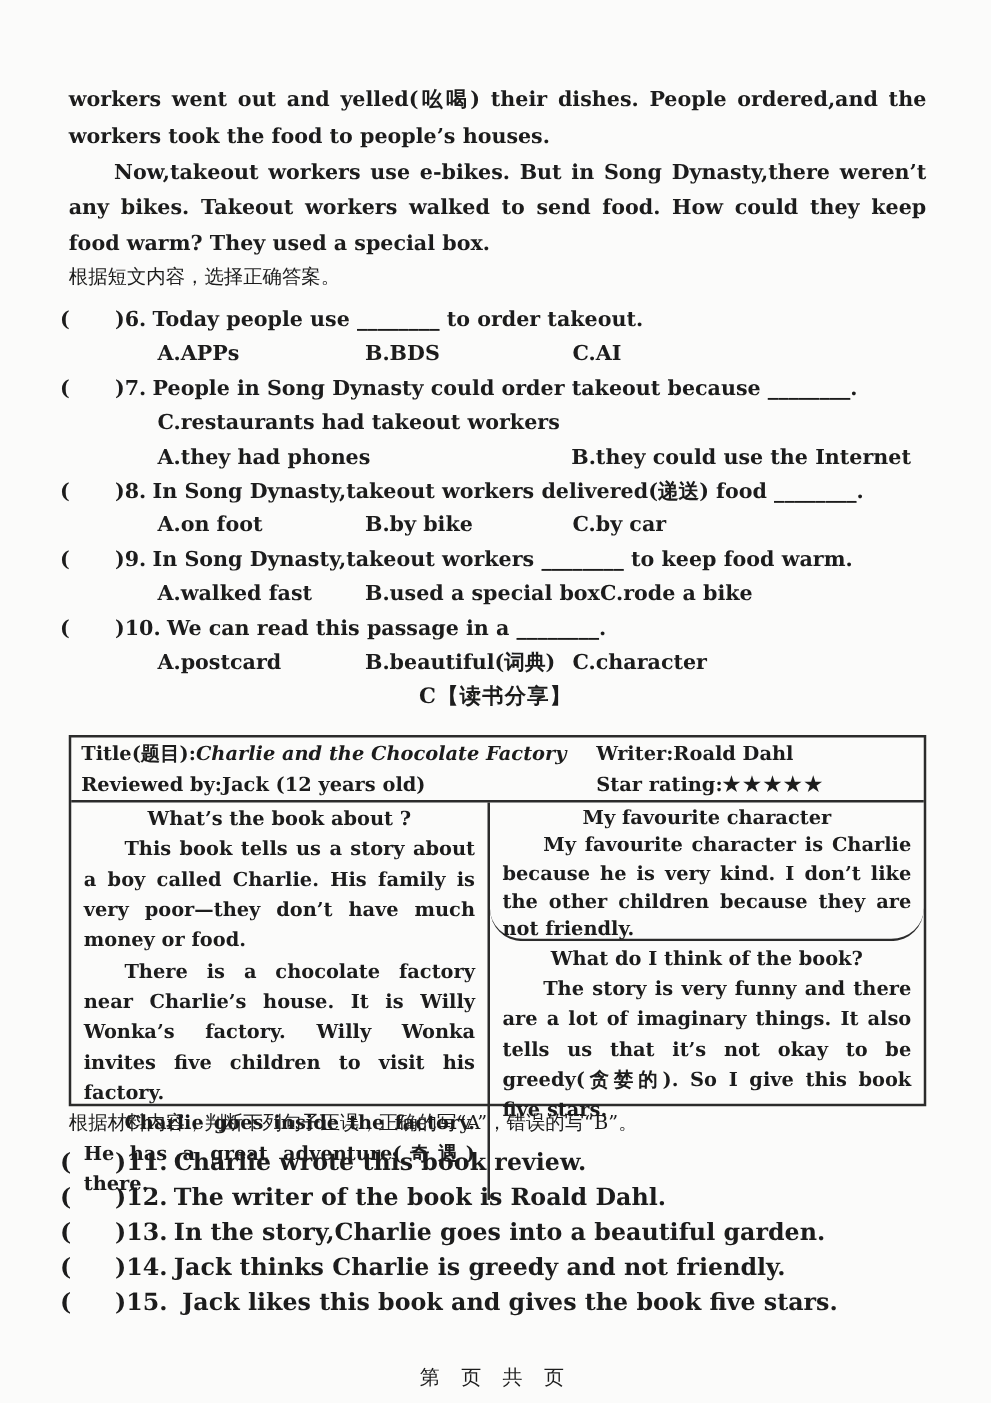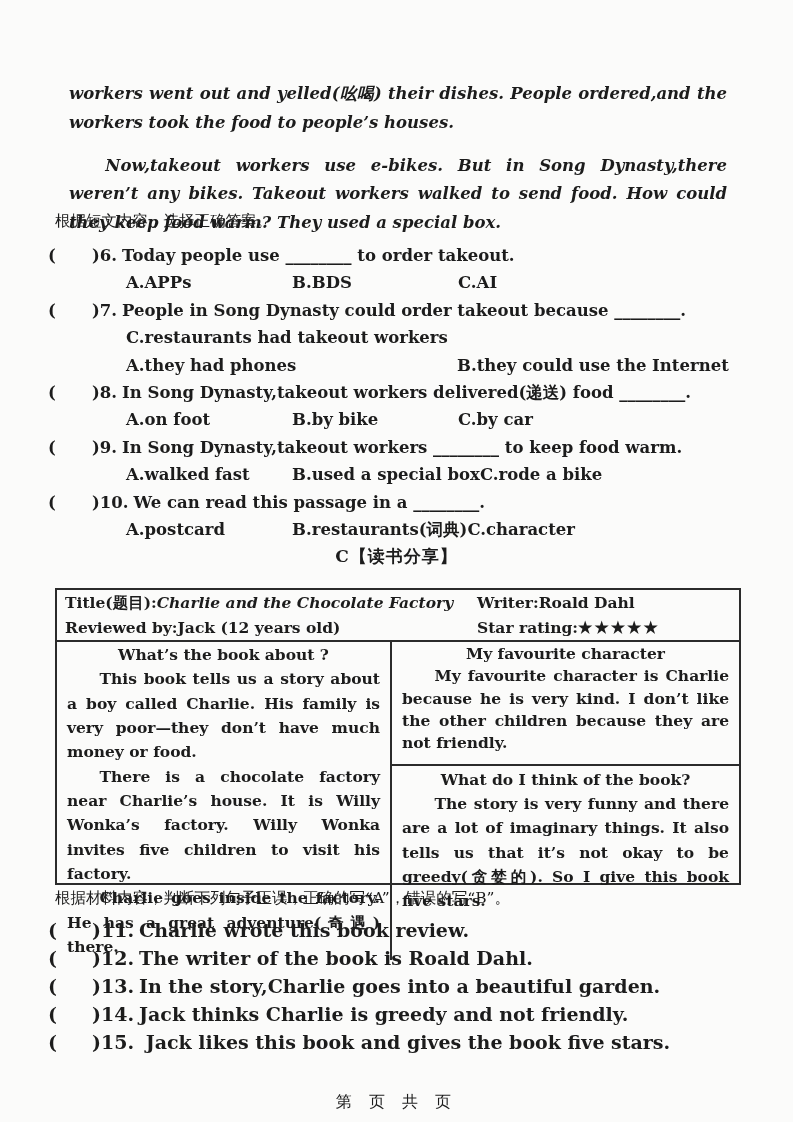--- a/index.html
+++ b/index.html
@@ -10,21 +10,21 @@
     font-family:"DejaVu Serif","Liberation Serif",serif;
     font-weight:700;
     position:relative;
     overflow:hidden;
   }
   .page{position:absolute;inset:0;}
 
   
   .passage{position:absolute;top:66px;left:55px;width:686px;
     font-size:16.5px;line-height:28.8px;text-align:justify;}
-  .passage p{margin:14px;font-style:italic;}
+  .passage p{margin:0;}
   .passage .p-indent{text-indent:2.2em;}
 
   .cn-text{font-weight:400;font-size:15.5px;}
   .mc-instruction{position:absolute;top:211px;left:55px;}
 
   
   .mcq{position:absolute;top:242px;left:48px;width:715px;
     font-size:16.5px;line-height:27.4px;}
   .q-line,.opt-line{white-space:nowrap;}
   .q-paren{display:inline-block;width:44px;}
@@ -46,22 +46,22 @@
     padding:2px 0 2px 8px;box-sizing:border-box;border-radius:23px;}
   .rt-header .hl{width:412px;line-height:25px;}
   .rt-header .hr{flex:1;line-height:25px;}
   .rt-header div p{margin:0;}
   .book-title{font-style:italic;}
   .stars{letter-spacing:2px;font-size:16px;}
   .rt-body{flex:1;display:flex;border-top:2px solid #2b2b2b;box-sizing:border-box;}
   .rt-left{width:335px;border-right:2px solid #2b2b2b;box-sizing:border-box;
     padding:1px 10px;line-height:24.35px;}
   .rt-right{flex:1;display:flex;flex-direction:column;box-sizing:border-box;}
-  .rt-right-top{height:124px;border-bottom:2px solid #2b2b2b;box-sizing:border-box;
-    padding:1px 10px;line-height:22.3px;}
+  .rt-right-top{height:111px;border-bottom:2px solid #2b2b2b;box-sizing:border-box;
+    padding:1px 10px;line-height:22.3px;border-radius:26px;}
   .rt-right-bottom{flex:1;padding:2px 10px;line-height:24.2px;}
   .cell-heading{text-align:center;margin:0;}
   .cell-p{margin:0;text-indent:2.1em;text-align:justify;}
 
   
   .tf-instruction{position:absolute;top:888px;left:55px;}
   .tf-items{position:absolute;top:916px;left:48px;width:715px;
     font-size:19px;line-height:28px;}
 
   
@@ -111,21 +111,21 @@
       <span class="q-paren">(</span><span class="q-label">)9.</span><span class="q-text">In Song Dynasty,takeout workers ________ to keep food warm.</span>
     </div>
     <div class="opt-line">
       <span class="opt c1">A.walked fast</span><span class="opt c2">B.used a special box</span><span class="opt">C.rode a bike</span>
     </div>
 
     <div class="q-line">
       <span class="q-paren">(</span><span class="q-label">)10.</span><span class="q-text">We can read this passage in a ________.</span>
     </div>
     <div class="opt-line">
-      <span class="opt c1">A.postcard</span><span class="opt c2">B.restaurants(词典)</span><span class="opt">C.character</span>
+      <span class="opt c1">A.postcard</span><span class="opt c2">B.beautiful(词典)</span><span class="opt">C.character</span>
     </div>
 
   </section>
 
   <div class="section-heading">C【读书分享】</div>
 
   <div class="review-table">
     <div class="rt-header">
       <div class="hl">
         <p><span>Title(题目):</span><span class="book-title">Charlie and the Chocolate Factory</span></p>

